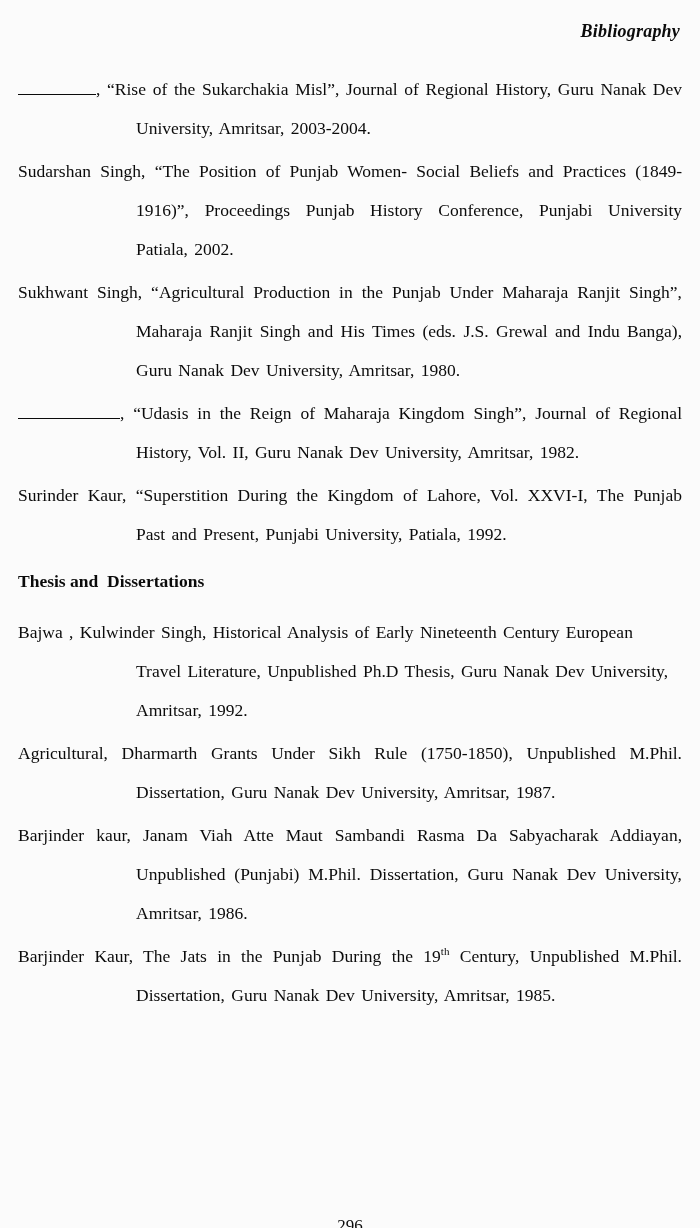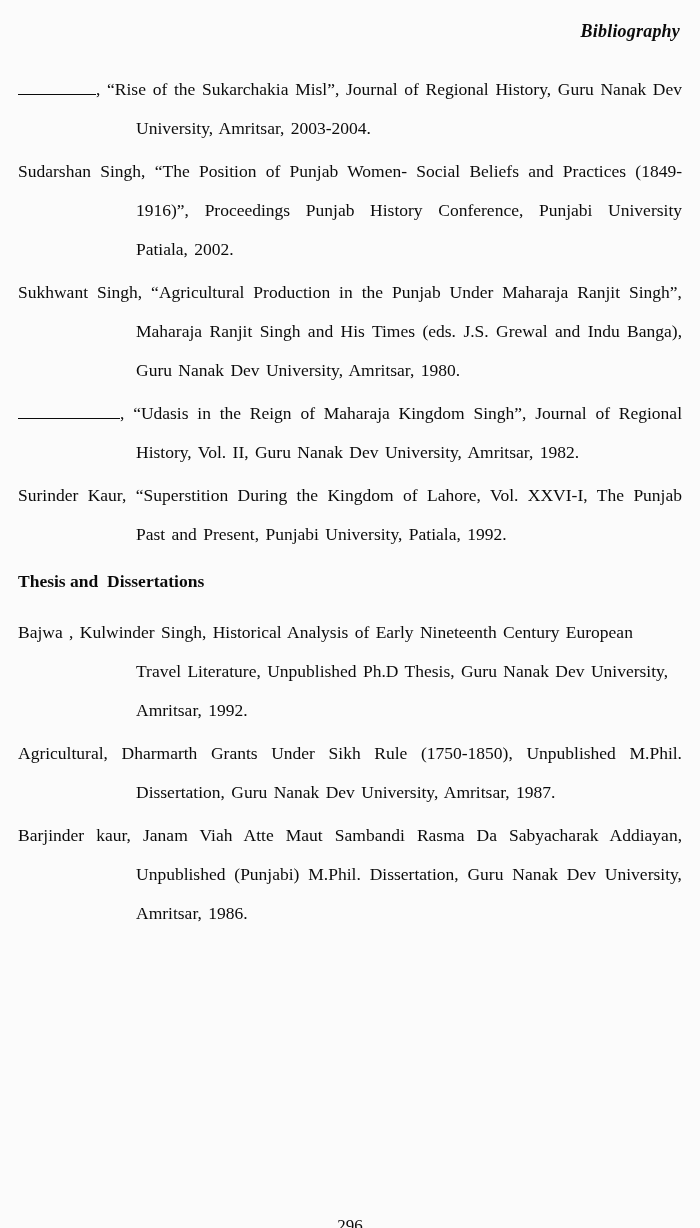--- a/index.html
+++ b/index.html
@@ -77,16 +77,17 @@
   <div class="sections">
       <p class="entry justify"><span class="blank" style="width: 78px;"></span><span>, “Rise of the Sukarchakia Misl”, </span><span class="i">Journal of Regional History</span><span>, Guru Nanak Dev University, Amritsar, 2003-2004.</span></p>
       <p class="entry justify"><span>Sudarshan Singh, “The Position of Punjab Women- Social Beliefs and Practices (1849-1916)”, </span><span class="i">Proceedings Punjab History Conference,</span><span> Punjabi University Patiala, 2002.</span></p>
       <p class="entry justify"><span>Sukhwant Singh, “Agricultural Production in the Punjab Under Maharaja Ranjit Singh”, </span><span class="i">Maharaja Ranjit Singh and His Times</span><span> (eds. J.S. Grewal and Indu Banga), Guru Nanak Dev University, Amritsar, 1980.</span></p>
       <p class="entry justify"><span class="blank" style="width: 102px;"></span><span>, “Udasis in the Reign of Maharaja Kingdom Singh”, </span><span class="i">Journal of Regional History,</span><span> Vol. II, Guru Nanak Dev University, Amritsar, 1982.</span></p>
       <p class="entry justify"><span>Surinder Kaur, “Superstition During the Kingdom of Lahore, Vol. XXVI-I, </span><span class="i">The Punjab Past and Present</span><span>, Punjabi University, Patiala, 1992.</span></p>
       <h2 class="section-heading">Thesis and  Dissertations</h2>
       <p class="entry"><span>Bajwa , Kulwinder Singh, </span><span class="i">Historical Analysis of Early Nineteenth Century European Travel Literature</span><span>, Unpublished Ph.D Thesis, Guru Nanak Dev University, Amritsar, 1992.</span></p>
       <p class="entry justify"><span>Agricultural, </span><span class="i">Dharmarth Grants Under Sikh Rule (1750-1850)</span><span>, Unpublished M.Phil. Dissertation, Guru Nanak Dev University, Amritsar, 1987.</span></p>
       <p class="entry justify"><span>Barjinder kaur, </span><span class="i">Janam Viah Atte Maut Sambandi Rasma Da Sabyacharak Addiayan,</span><span> Unpublished (Punjabi) M.Phil. Dissertation, Guru Nanak Dev University, Amritsar, 1986.</span></p>
+      <p class="entry justify"><span>Barjinder Kaur, </span><span class="i">The Jats in the Punjab During the 19</span><sup class="i">th</sup><span class="i"> Century</span><span>, Unpublished M.Phil. Dissertation, Guru Nanak Dev University, Amritsar, 1985.</span></p>
     </div>
 </div>
 
 <div class="page-number">296</div>
 
 </body></html>

